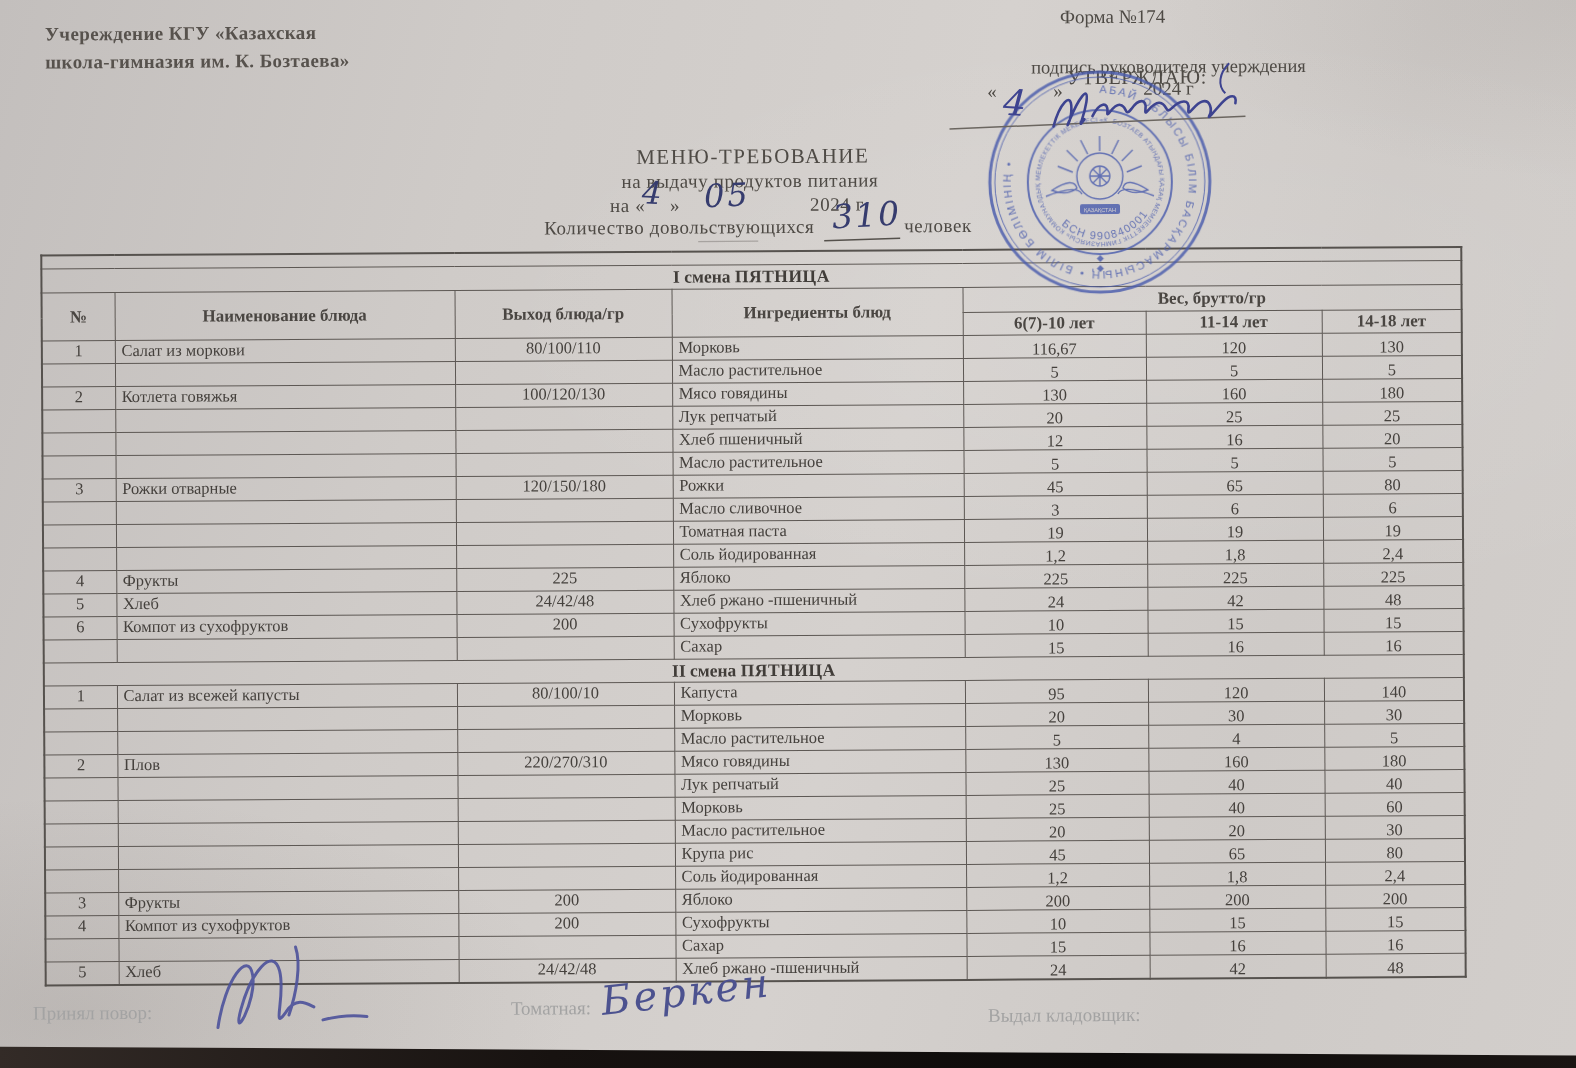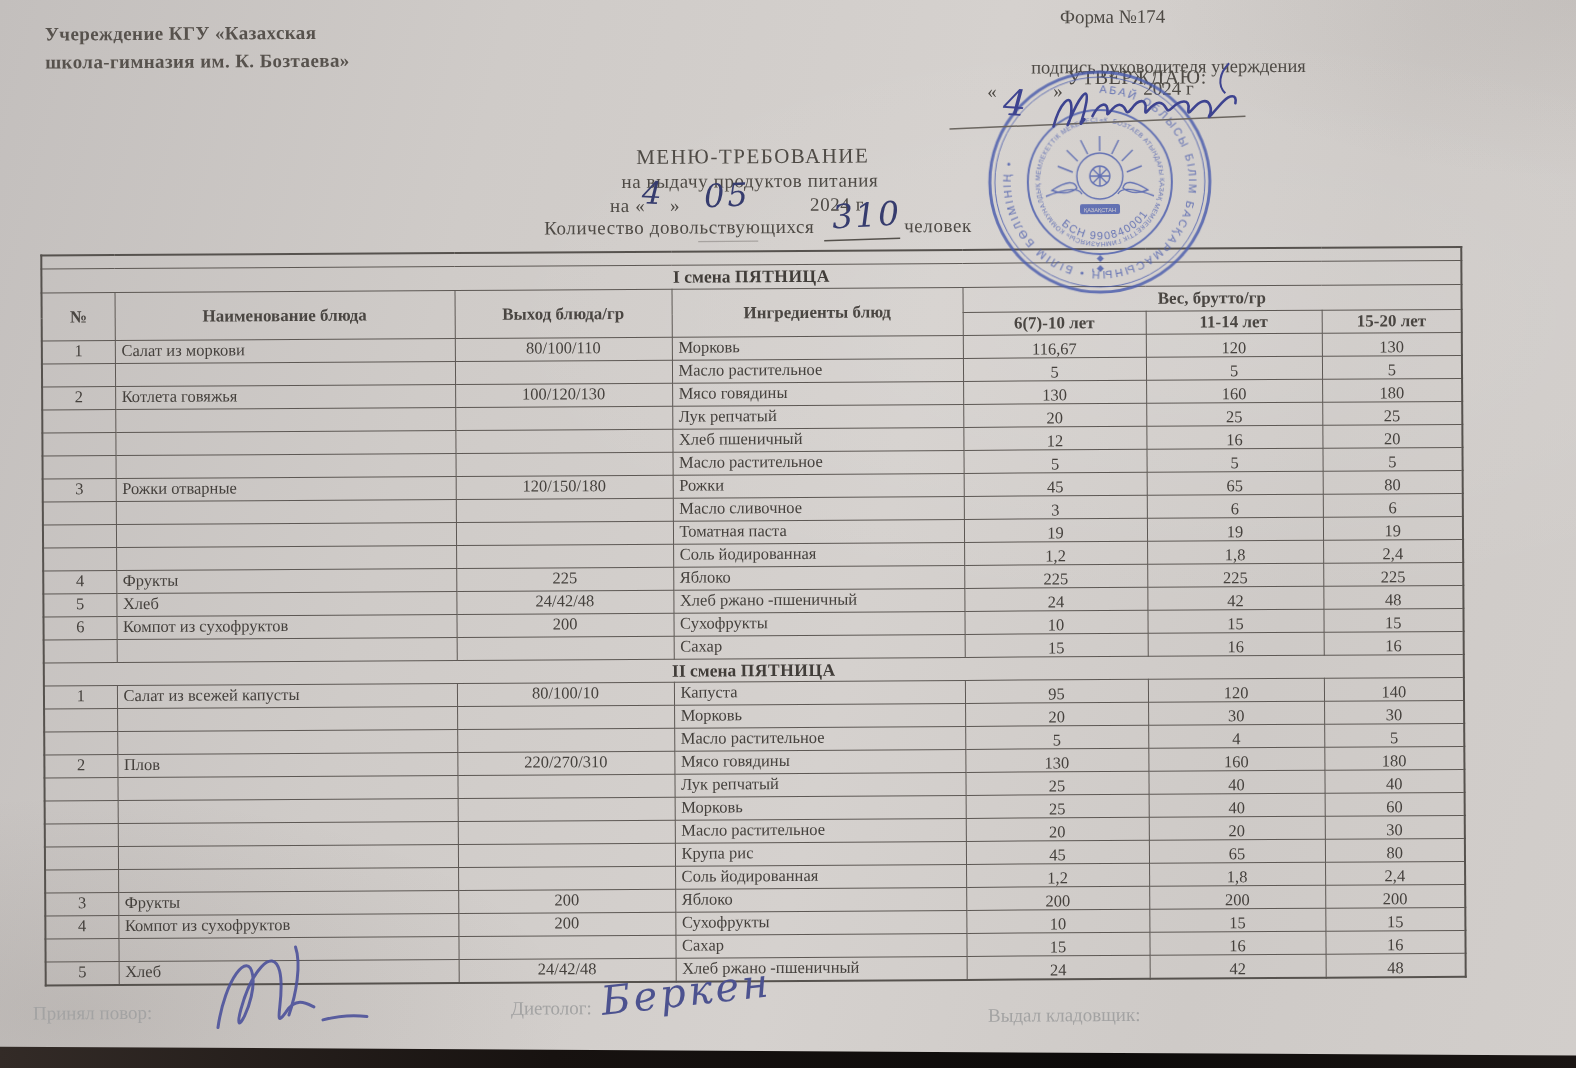--- a/index.html
+++ b/index.html
@@ -131,21 +131,21 @@
       <tr class="colhead-1">
         <th rowspan="2">№</th>
         <th rowspan="2">Наименование блюда</th>
         <th rowspan="2">Выход блюда/гр</th>
         <th rowspan="2">Ингредиенты блюд</th>
         <th colspan="3">Вес, брутто/гр</th>
       </tr>
       <tr class="colhead-2">
         <th>6(7)-10 лет</th>
         <th>11-14 лет</th>
-        <th>15-20 лет</th>
+        <th>14-18 лет</th>
       </tr>
     </thead>
     <tbody id="rows-body">
         <tr>
           <td class="c-num">1</td>
           <td class="c-dish">Салат из моркови</td>
           <td class="c-output">80/100/110</td>
           <td class="c-ingredient">Морковь</td>
           <td class="c-val">116,67</td>
           <td class="c-val">120</td>
@@ -430,21 +430,21 @@
     <text x="118" y="147.5" text-anchor="middle" font-size="5.6" fill="#d8d4d1" font-family="Liberation Sans, sans-serif">ҚАЗАҚСТАН</text>
     <g fill="#4a5cad">
       <rect x="115.5" y="192" width="5" height="5" transform="rotate(45 118 194.5)"></rect>
       <rect x="115.5" y="202" width="5" height="5" transform="rotate(45 118 204.5)"></rect>
     </g>
   </svg>
 
   <div class="abs ink" style="left:1006px;top:84px;font-size:36px;transform:rotate(4deg);color:#3d4390;">4</div>
 
   <div class="abs footer-label" style="left:30px;top:998px;">Принял повор:</div>
-  <div class="abs footer-label" style="left:508px;top:996px;">Диетолог:</div>
+  <div class="abs footer-label" style="left:508px;top:996px;">Томатная:</div>
   <div class="abs sig-text" style="left:598px;top:968px;font-size:40px;letter-spacing:3px;transform:rotate(-6deg);">Беркен</div>
   <div class="abs footer-label" style="left:985px;top:1006px;">Выдал кладовщик:</div>
 
   <svg id="ink-overlay" width="1576" height="1068" viewBox="0 0 1576 1068">
 
     <path d="M952,130 L1248,119" stroke="#6b6660" stroke-width="1.5" fill="none"></path>
 
     <path d="M826,241 L902,239" stroke="#55514c" stroke-width="1.5" fill="none"></path>
     <path d="M700,241 L760,241" stroke="#55514c" stroke-width="1.2" fill="none" opacity="0.35"></path>
 

